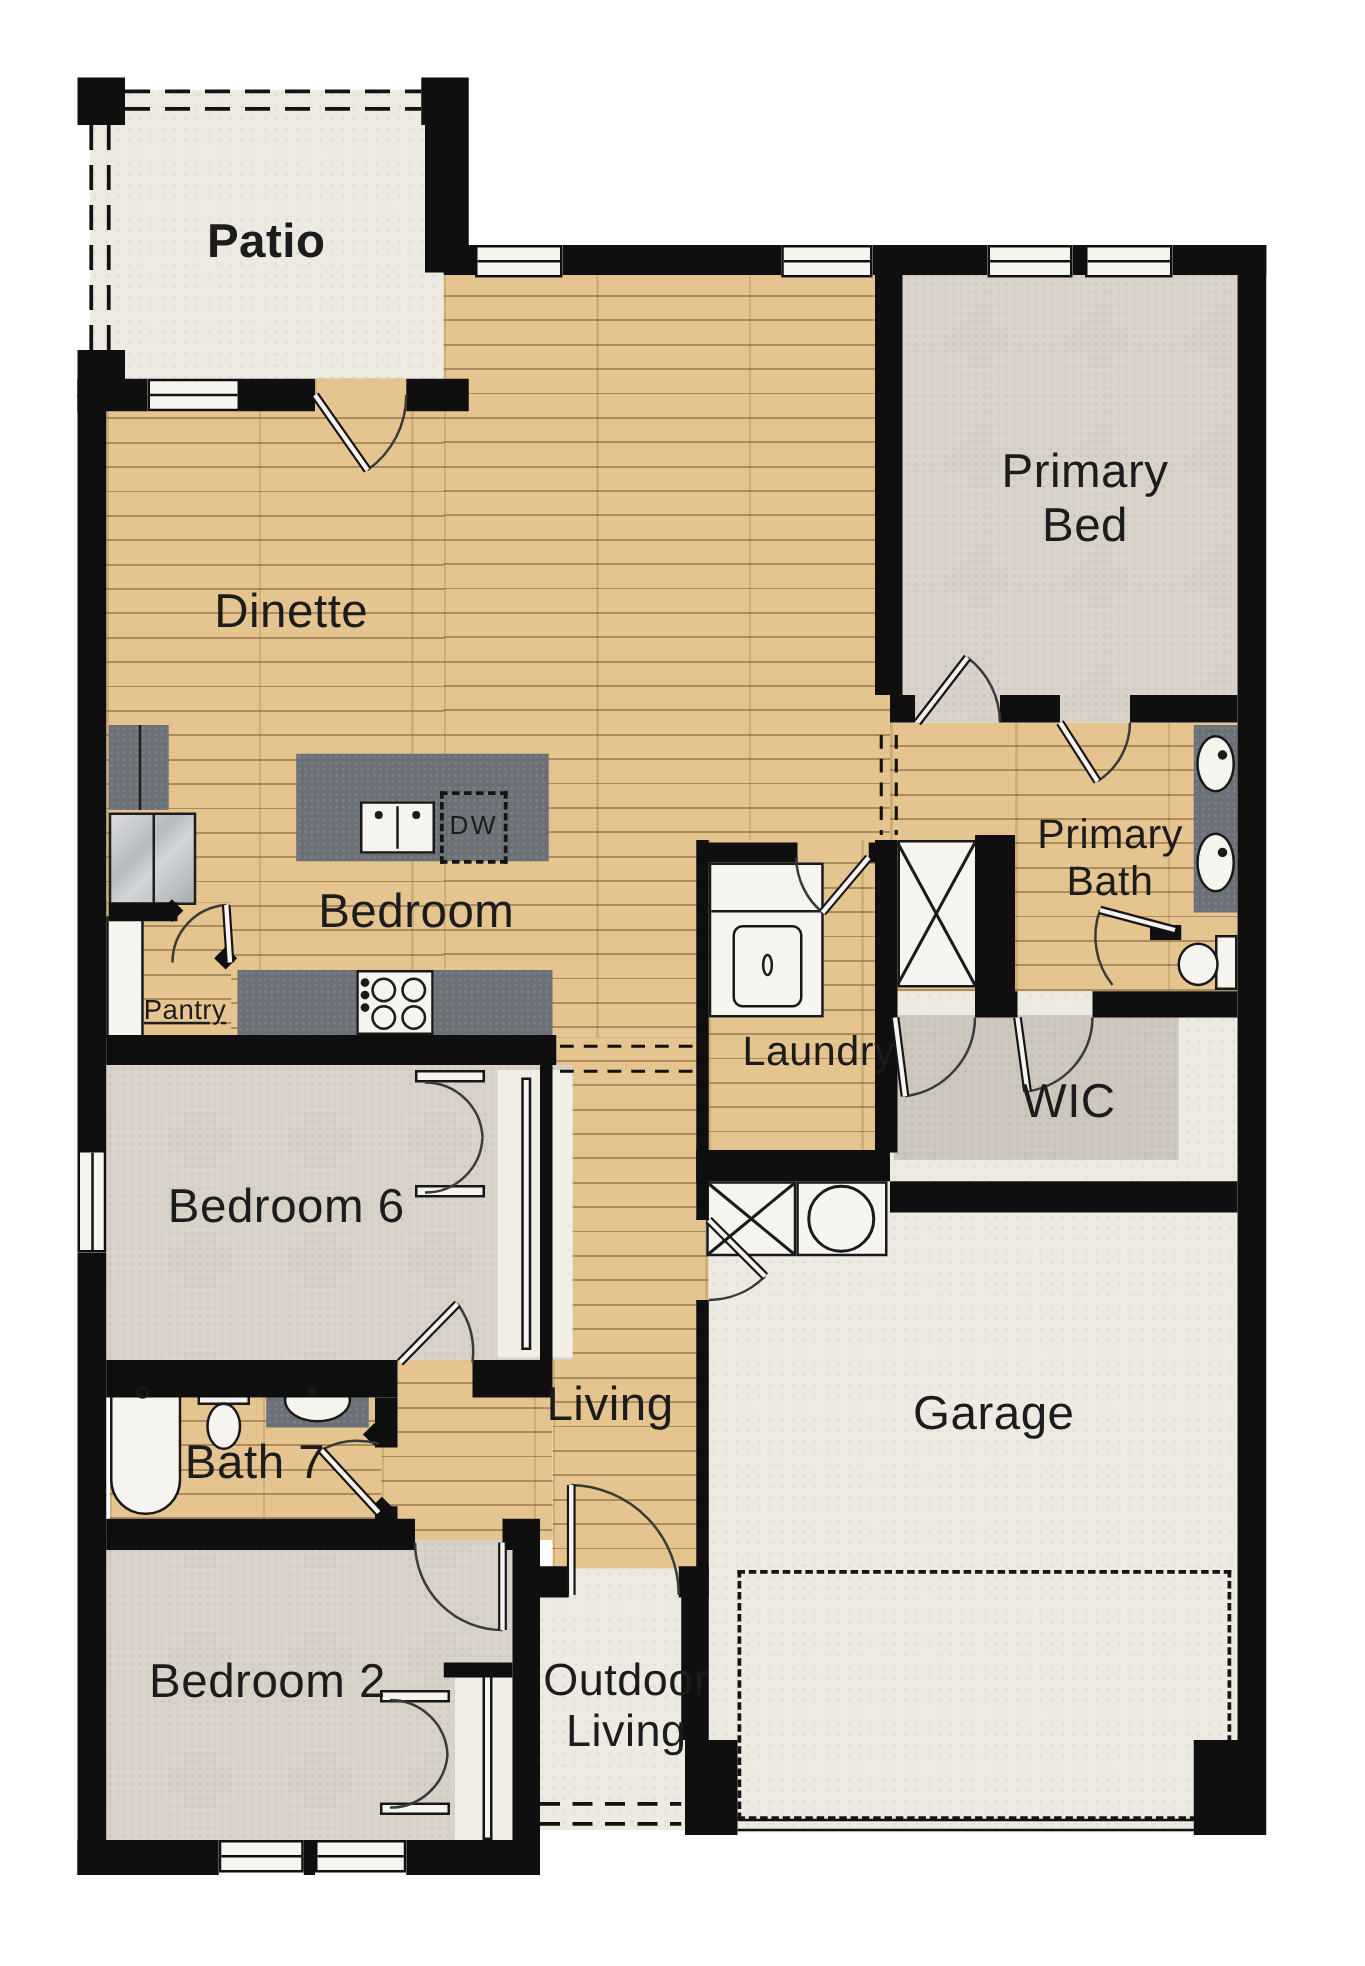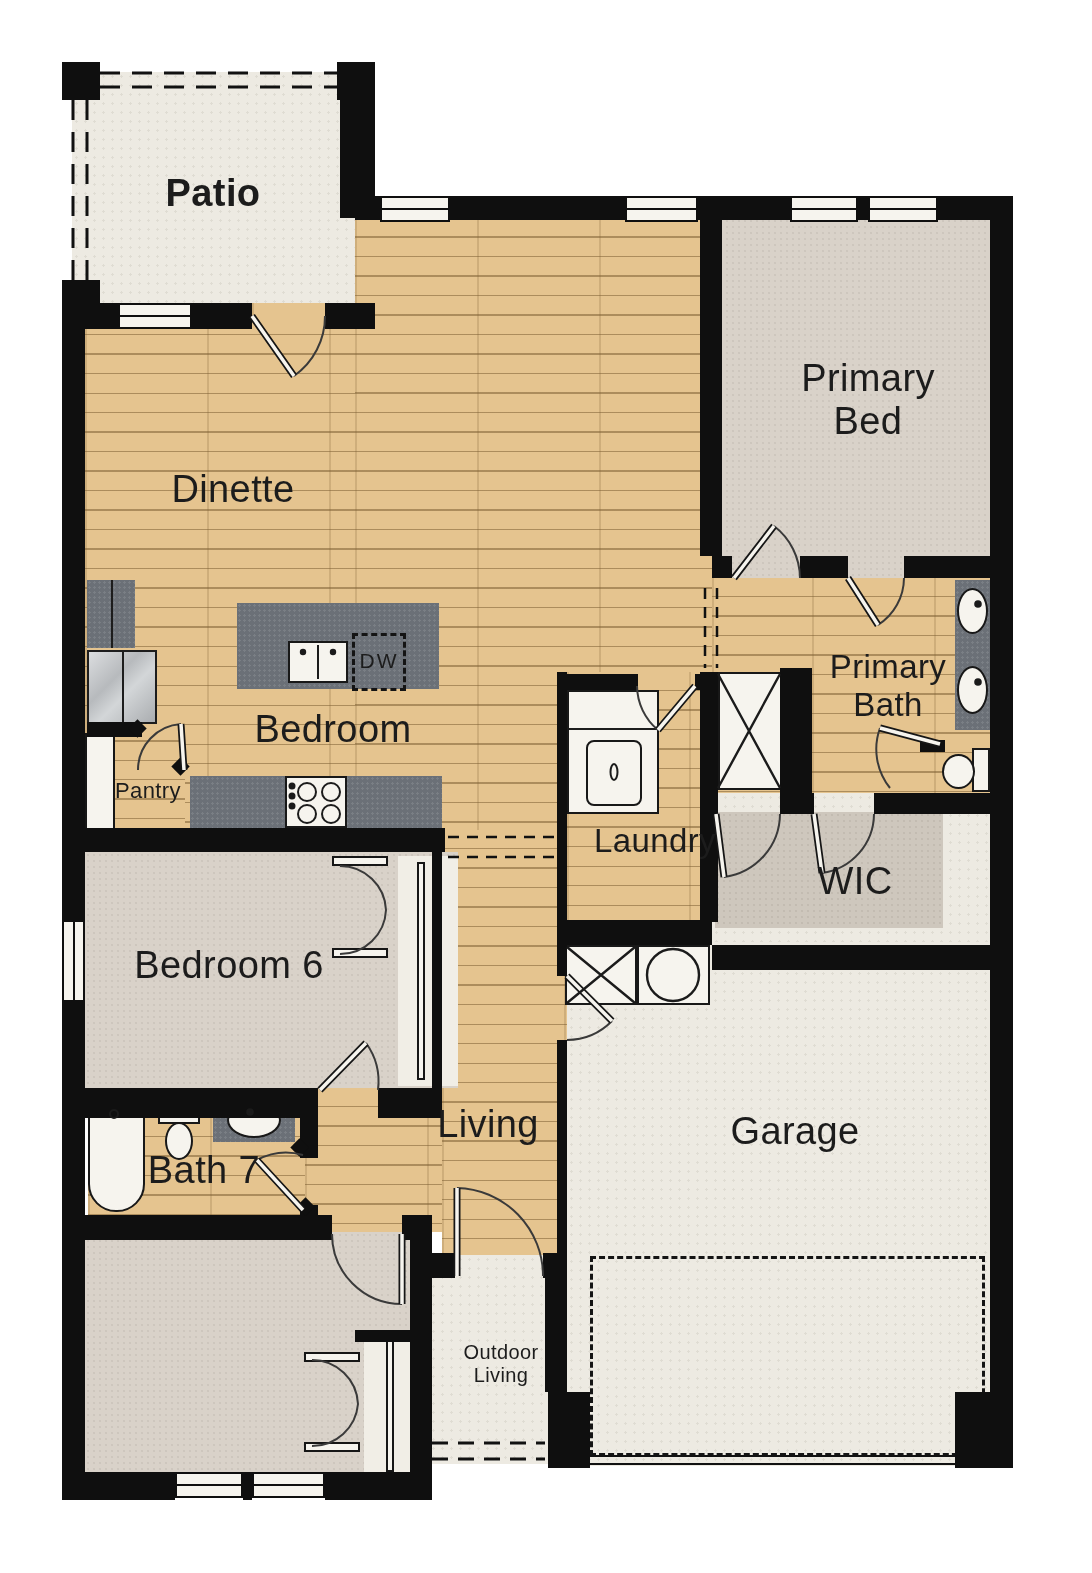--- a/index.html
+++ b/index.html
@@ -31,21 +31,21 @@
   .panel{background:#f6f4ee;border:2px solid #161616;}
   .slab{background:#f6f4ee;border:2px solid #161616;}
   .oval{background:#f6f4ee;border:2.5px solid #181818;border-radius:50%;}
   .win{background:#f6f4ee;border:2px solid #0f0f0f;}
   .win::after{content:"";position:absolute;left:0;right:0;top:50%;margin-top:-1px;border-top:2px solid #0f0f0f;}
   .win.v::after{left:50%;top:0;bottom:0;right:auto;margin-top:0;margin-left:-1px;border-top:none;border-left:2px solid #0f0f0f;}
   .dashbox{border:3px dashed #141414;background:transparent;}
   .diamond{position:absolute;width:13px;height:13px;background:var(--wall,#0f0f0f);transform:rotate(45deg);}
   .lbl{position:absolute;transform:translate(-50%,-50%);white-space:pre-line;text-align:center;
        color:var(--text,#1c1c1c);letter-spacing:.4px;line-height:1.14;font-weight:500;}
-  .fs38{font-size:38px;} .fs33{font-size:33px;} .fs30{font-size:20px;padding-left:24px;} .fs22{font-size:22px;} .fs21{font-size:21px;letter-spacing:2px;}
+  .fs38{font-size:38px;} .fs33{font-size:33px;} .fs30{font-size:36px;padding-left:24px;} .fs22{font-size:22px;} .fs21{font-size:21px;letter-spacing:2px;}
   svg.overlay{position:absolute;left:0;top:0;pointer-events:none;}
 </style>
 </head>
 <body>
 
 <div class="plan">
 
   <div class="abs hard" style="left:72px;top:72px;width:291px;height:233px;"></div>
   <div class="abs wood" style="left:85px;top:316px;width:290px;height:514px;"></div>
   <div class="abs wood" style="left:252px;top:303px;width:73px;height:15px;"></div>
@@ -230,28 +230,29 @@
       <circle cx="978" cy="682" r="2.8" fill="#1b1b1b"></circle>
       <circle cx="250" cy="1112" r="2.8" fill="#1b1b1b"></circle>
       <circle cx="114" cy="1114" r="4"></circle>
       <ellipse cx="614" cy="772" rx="3.5" ry="8"></ellipse>
     </g>
   </svg>
 
   <div class="lbl fs38" style="left:213px;top:194px;font-weight:bold;">Patio</div>
   <div class="lbl fs38" style="left:233px;top:464px;margin-top:26px;">Dinette</div>
   <div class="lbl fs38" style="left:333px;top:730px;">Bedroom</div>
-  <div class="lbl fs22" style="left:148px;top:791px;">Pantry</div>
+  <div class="lbl fs22" style="left:148px;top:808px;text-decoration:underline;">Pantry</div>
   <div class="lbl fs21" style="left:379px;top:661px;">DW</div>
   <div class="lbl fs33" style="left:655px;top:841px;">Laundry</div>
   <div class="lbl fs38" style="left:868px;top:400px;">Primary
 Bed</div>
   <div class="lbl fs33" style="left:888px;top:686px;">Primary
 Bath</div>
   <div class="lbl fs38" style="left:855px;top:882px;">WIC</div>
   <div class="lbl fs38" style="left:229px;top:966px;">Bedroom 6</div>
   <div class="lbl fs38" style="left:204px;top:1171px;">Bath 7</div>
   <div class="lbl fs38" style="left:488px;top:1125px;">Living</div>
   <div class="lbl fs38" style="left:795px;top:1132px;">Garage</div>
+  <div class="lbl fs38" style="left:214px;top:1346px;">Bedroom 2</div>
   <div class="lbl fs30" style="left:489px;top:1364px;">Outdoor
 Living</div>
 
 </div>
 
 </body></html>

